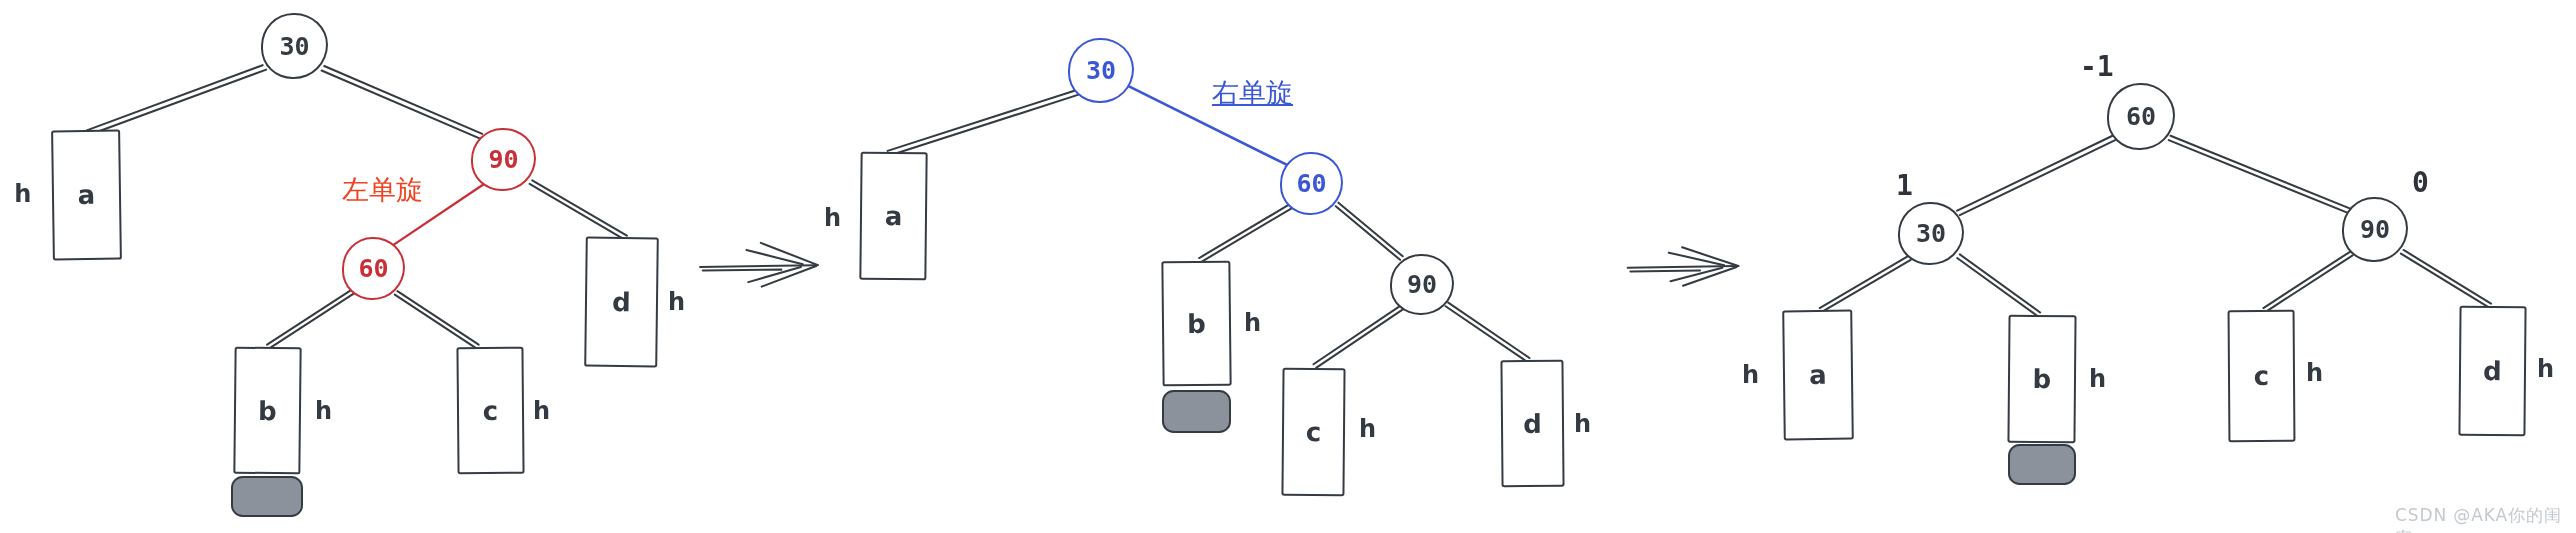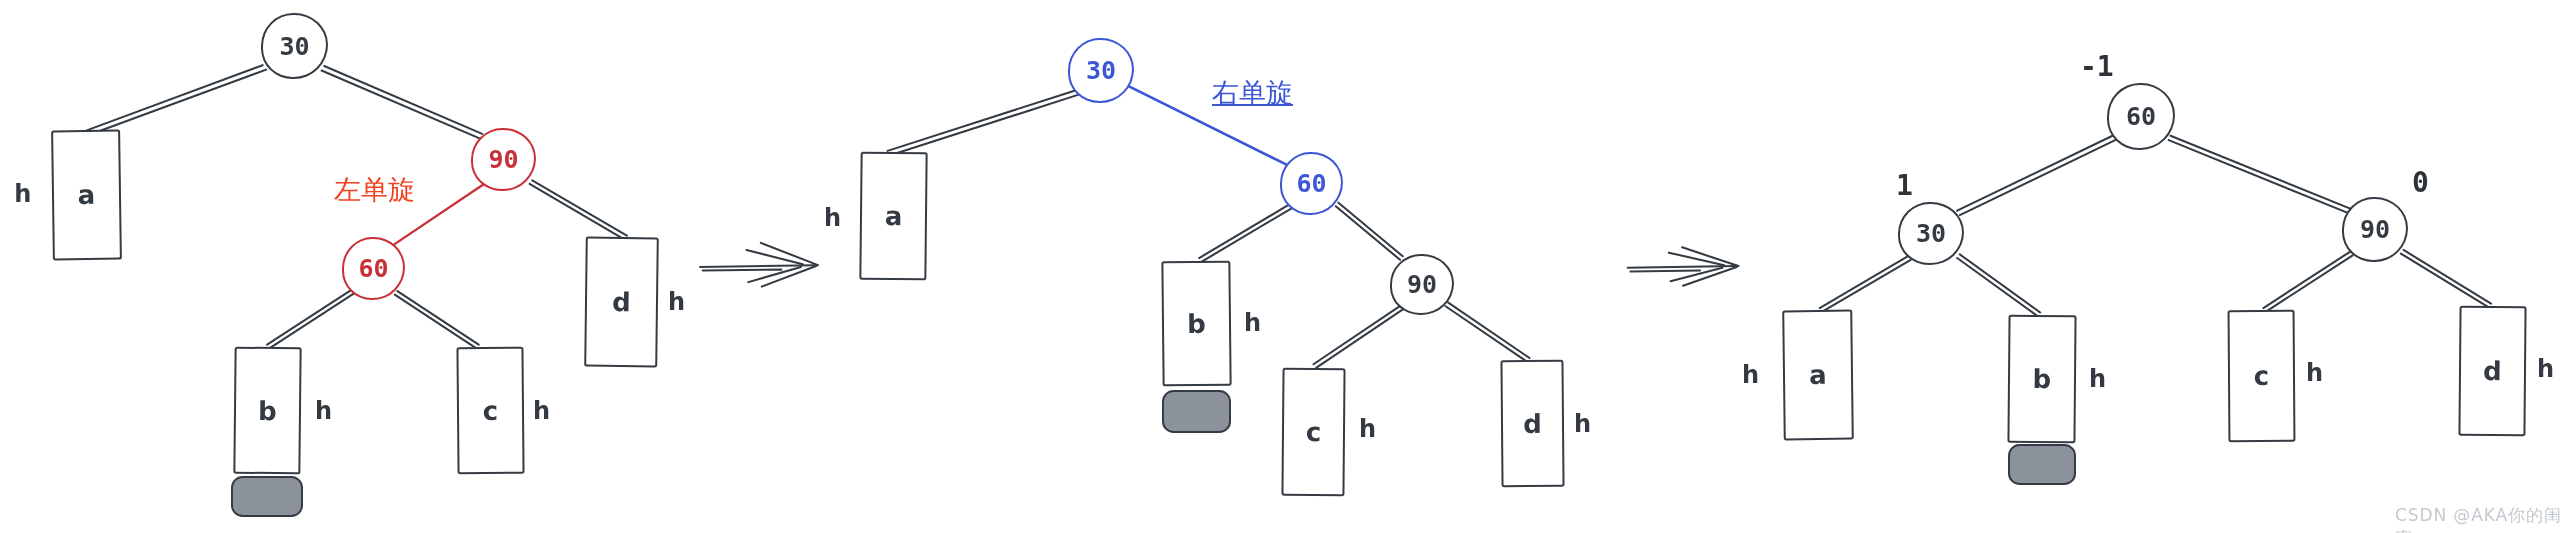--- a/index.html
+++ b/index.html
@@ -68,21 +68,21 @@
     <path class="e" d="M2139,291 L2040,349 M2136,287 L2037,345"></path>
     <path class="e" d="M2191,289 L2281,354 M2194,285 L2284,350"></path>
     <path class="e" d="M2634,286 L2537,349 M2631,282 L2534,345"></path>
     <path class="e" d="M2688,284 L2786,344 M2691,280 L2789,340"></path>
   </svg>
 
   <section>
     <div class="node" style="left:261px;top:13.4px;width:67px;height:66px">30</div>
     <div class="node red" style="left:471px;top:128px;width:65px;height:63px">90</div>
     <div class="node red" style="left:342px;top:237px;width:63px;height:63px">60</div>
-    <div class="rot redlab" style="left:334px;top:172px">左单旋</div>
+    <div class="rot redlab" style="left:342px;top:172px">左单旋</div>
 
     <div class="box" style="left:52px;top:130px;width:69px;height:130px;transform:rotate(-0.8deg)">a</div>
     <div class="hlab" style="left:14.3px;top:180px">h</div>
 
     <div class="box" style="left:234px;top:347px;width:67px;height:127px;transform:rotate(0.6deg)">b</div>
     <div class="hlab" style="left:315px;top:397px">h</div>
     <div class="grayblk" style="left:231px;top:476px;width:72px;height:41px"></div>
 
     <div class="box" style="left:457px;top:347px;width:67px;height:127px;transform:rotate(-0.5deg)">c</div>
     <div class="hlab" style="left:533px;top:397px">h</div>

